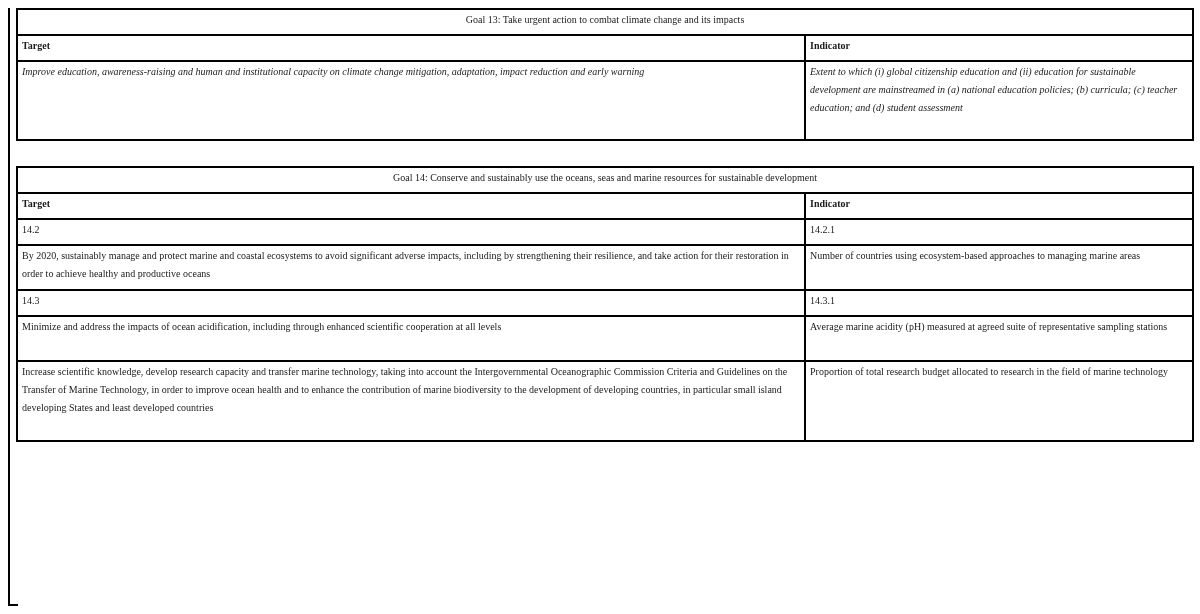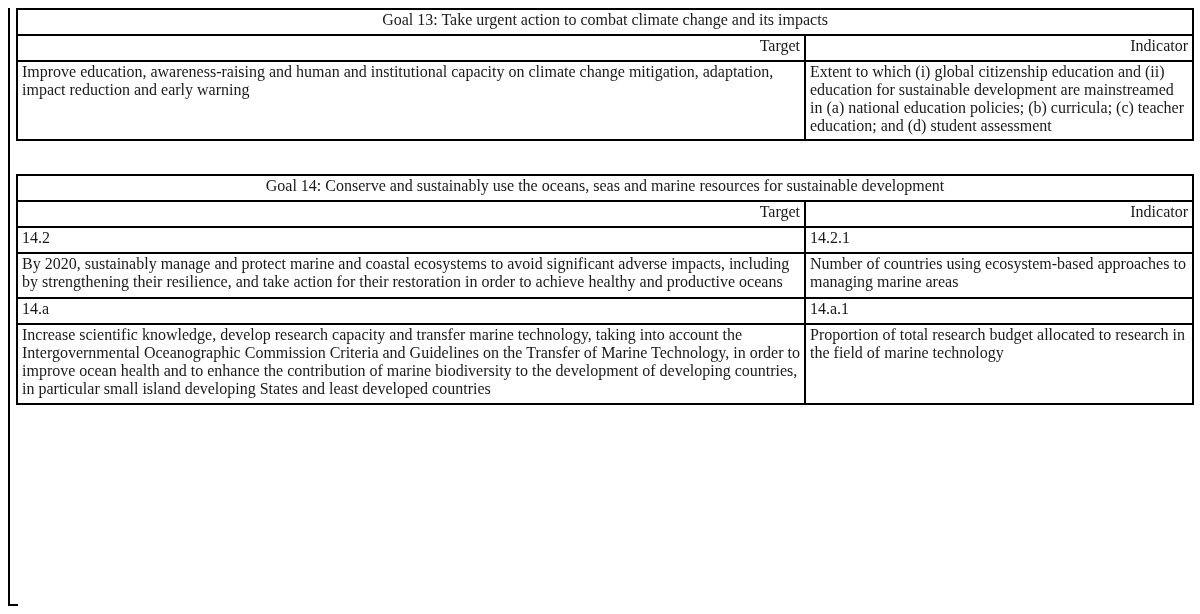--- a/index.html
+++ b/index.html
@@ -3,29 +3,29 @@
   <meta charset="utf-8">
   <style>
     html, body { margin: 0; padding: 0; background: #ffffff; }
     body { width: 1200px; height: 614px; position: relative; overflow: hidden;
       font-family: "Liberation Serif", "DejaVu Serif", serif; color: #1a1a1a; font-size: 12px; }
     .outer-line { position: absolute; left: 8px; top: 8px; width: 2px; height: 598px; background: #000; }
     .outer-bottom { position: absolute; left: 8px; top: 604px; width: 10px; height: 2px; background: #000; }
     .section { position: absolute; left: 16px; width: 1176px; }
     table.goal { border-collapse: collapse; width: 100%; table-layout: fixed; }
     table.goal td { border: 2px solid #000; padding: 1px 4px 2px 4px; vertical-align: top;
-      line-height: 18px; font-size: 16px; }
+      line-height: 18px; font-size: 10px; }
     td.goal-title { text-align: center; height: 21px; padding-top: 2px; }
-    td.col-head { text-align: right; height: 21px; padding-top: 2px; }
+    td.col-head { text-align: left; height: 21px; padding-top: 2px; font-weight: bold; }
     td.code { height: 21px; padding-top: 2px; }
     col.c1 { width: 788px; }
     col.c2 { width: 388px; }
     #sec13 { top: 8px; }
-    #sec14 { top: 166px; margin-top: 8px; }
-    .tall-13 { height: 74px; }
+    #sec14 { top: 166px; }
+    .tall-13 { height: 74px; font-style: italic; }
     .r2 { height: 40px; }
     .r4 { height: 75px; }
   </style>
 </head>
 <body>
 
 <div class="outer-line"></div>
 <div class="outer-bottom"></div>
 
 <div class="section" id="sec13">
@@ -68,25 +68,29 @@
 
     <tr>
       <td class="code">14.2</td>
       <td class="code">14.2.1</td>
     </tr>
     <tr>
       <td class="r2">By 2020, sustainably manage and protect marine and coastal ecosystems to avoid significant adverse impacts, including by strengthening their resilience, and take action for their restoration in order to achieve healthy and productive oceans</td>
       <td class="r2">Number of countries using ecosystem-based approaches to managing marine areas</td>
     </tr>
 
+    <tr>
+      <td class="code">14.3</td>
+      <td class="code">14.3.1</td>
+    </tr>
+    <tr>
+      <td class="r2">Minimize and address the impacts of ocean acidification, including through enhanced scientific cooperation at all levels</td>
+      <td class="r2">Average marine acidity (pH) measured at agreed suite of representative sampling stations</td>
+    </tr>
 
 
-    <tr>
-      <td class="code">14.a</td>
-      <td class="code">14.a.1</td>
-    </tr>
     <tr>
       <td class="r4">Increase scientific knowledge, develop research capacity and transfer marine technology, taking into account the Intergovernmental Oceanographic Commission Criteria and Guidelines on the Transfer of Marine Technology, in order to improve ocean health and to enhance the contribution of marine biodiversity to the development of developing countries, in particular small island developing States and least developed countries</td>
       <td class="r4">Proportion of total research budget allocated to research in the field of marine technology</td>
     </tr>
   </tbody>
     </table>
 </div>
 
 </body></html>

